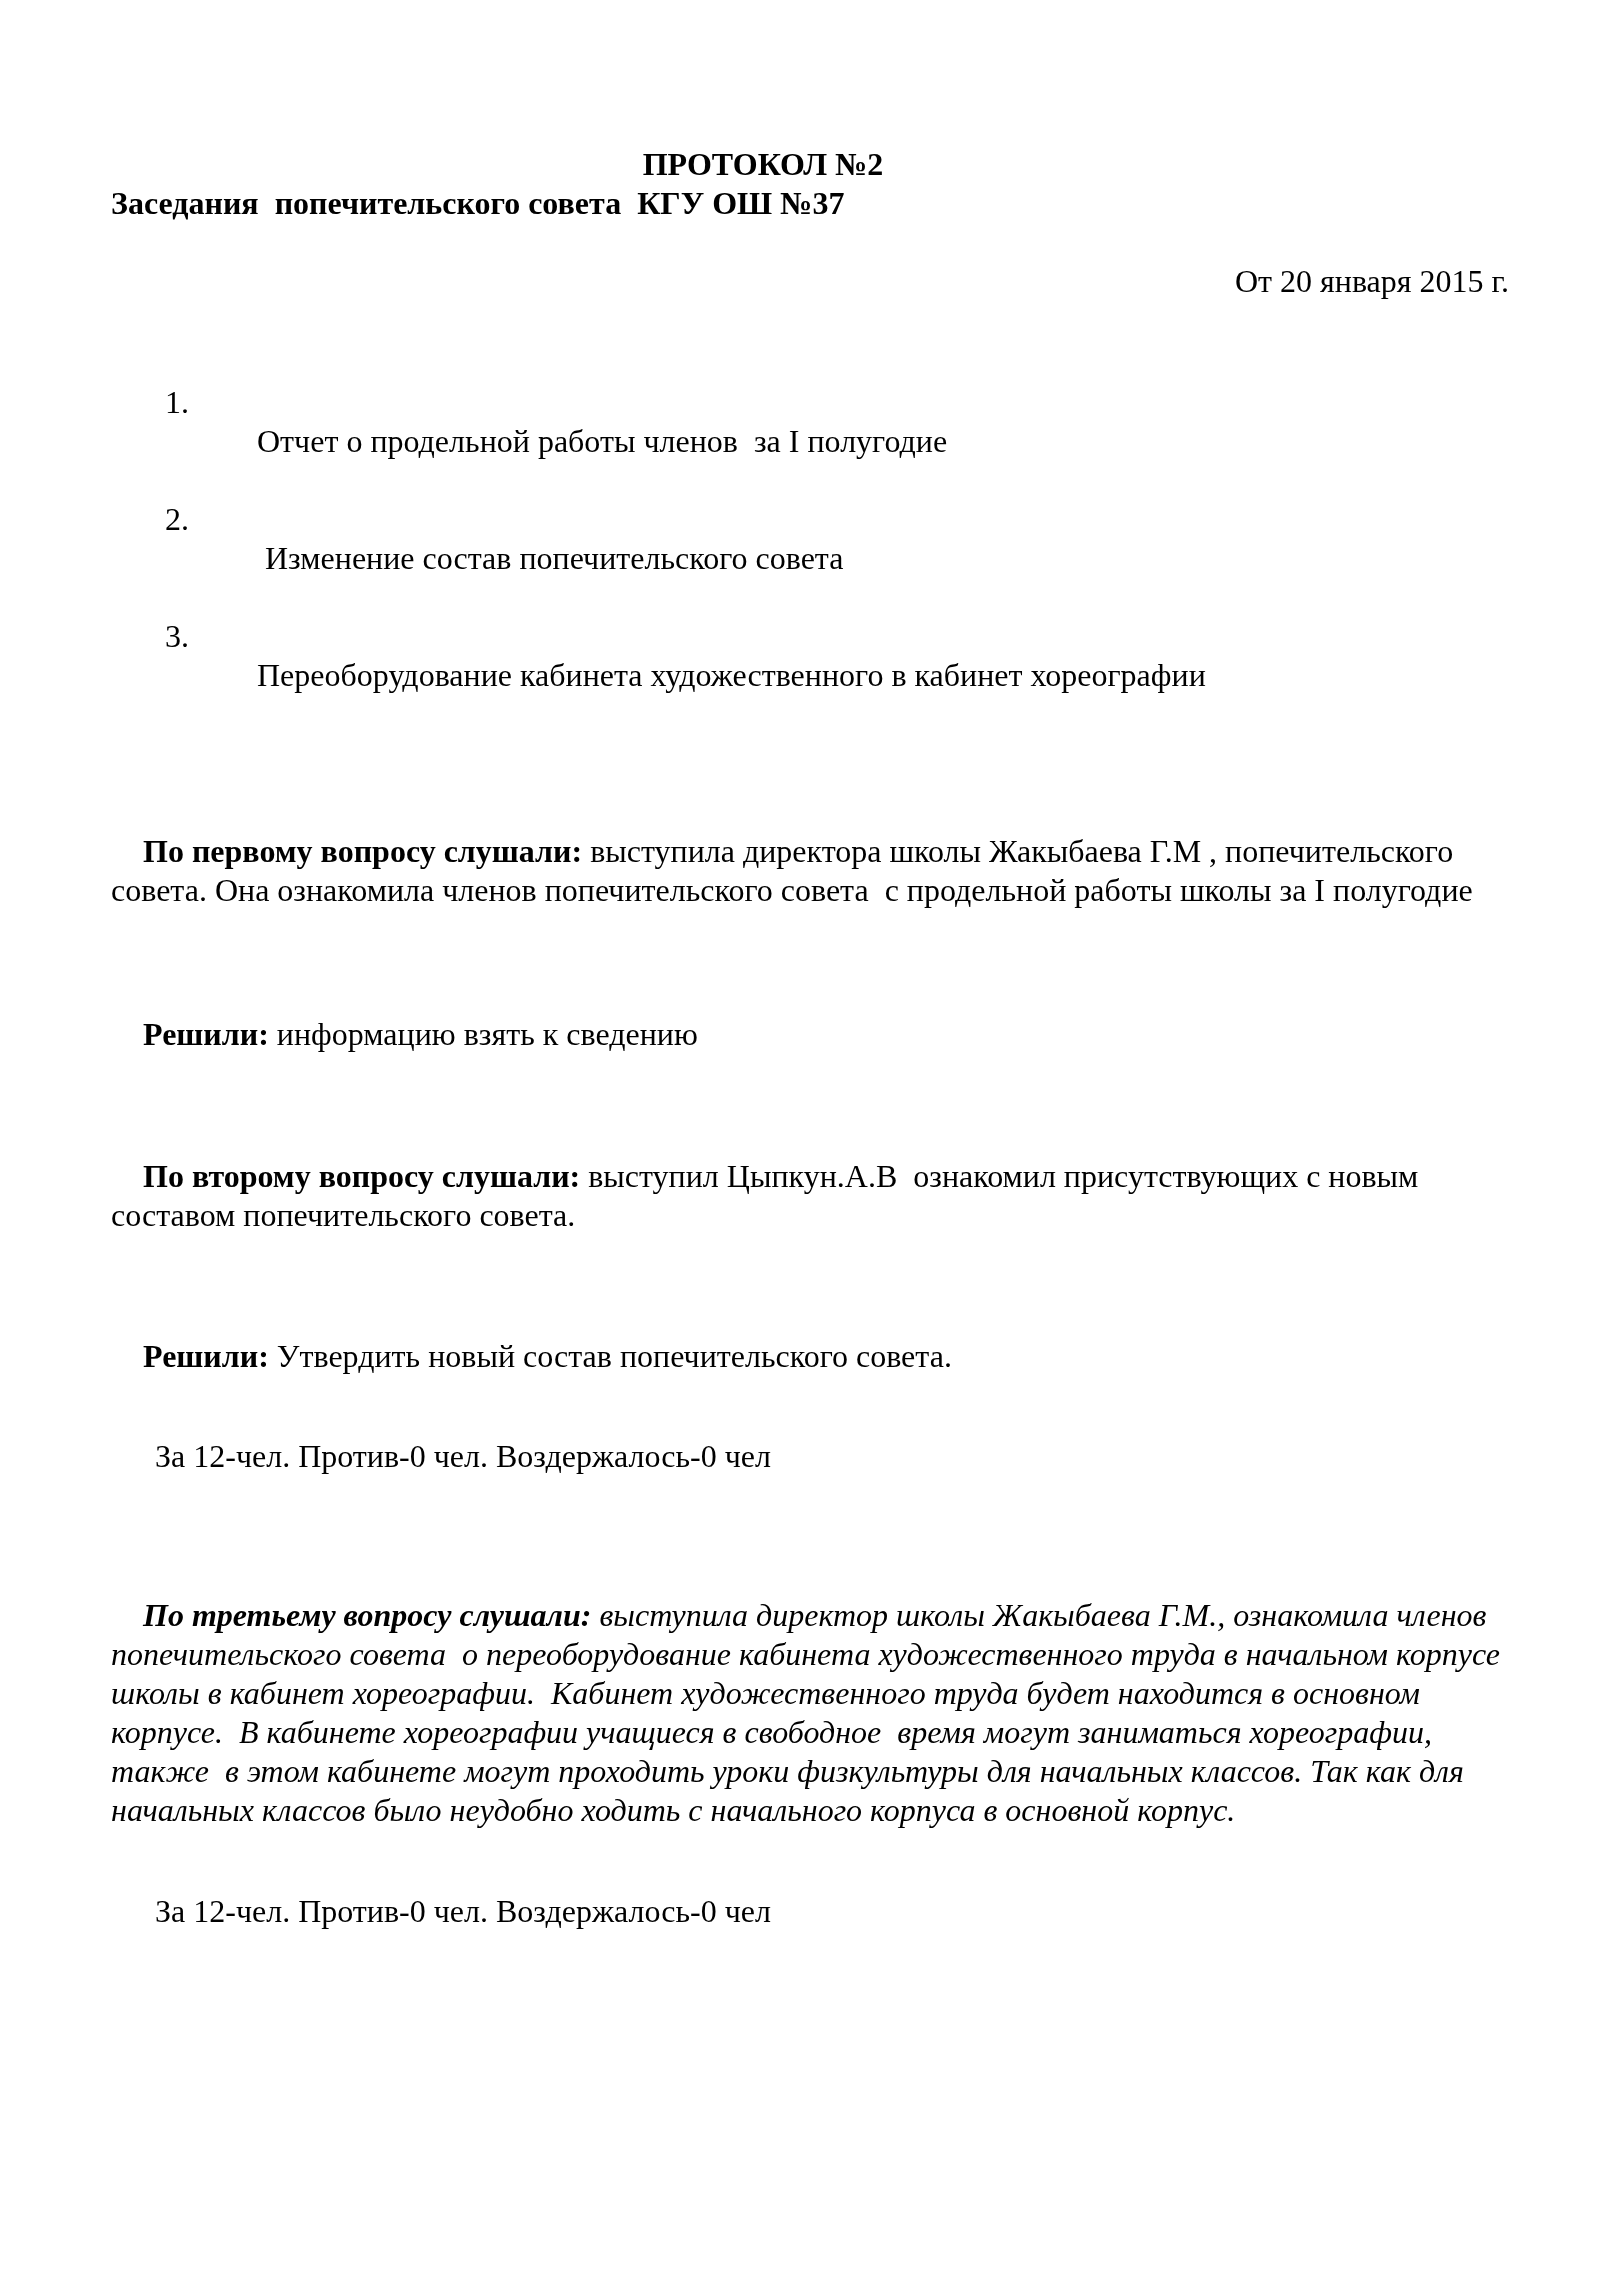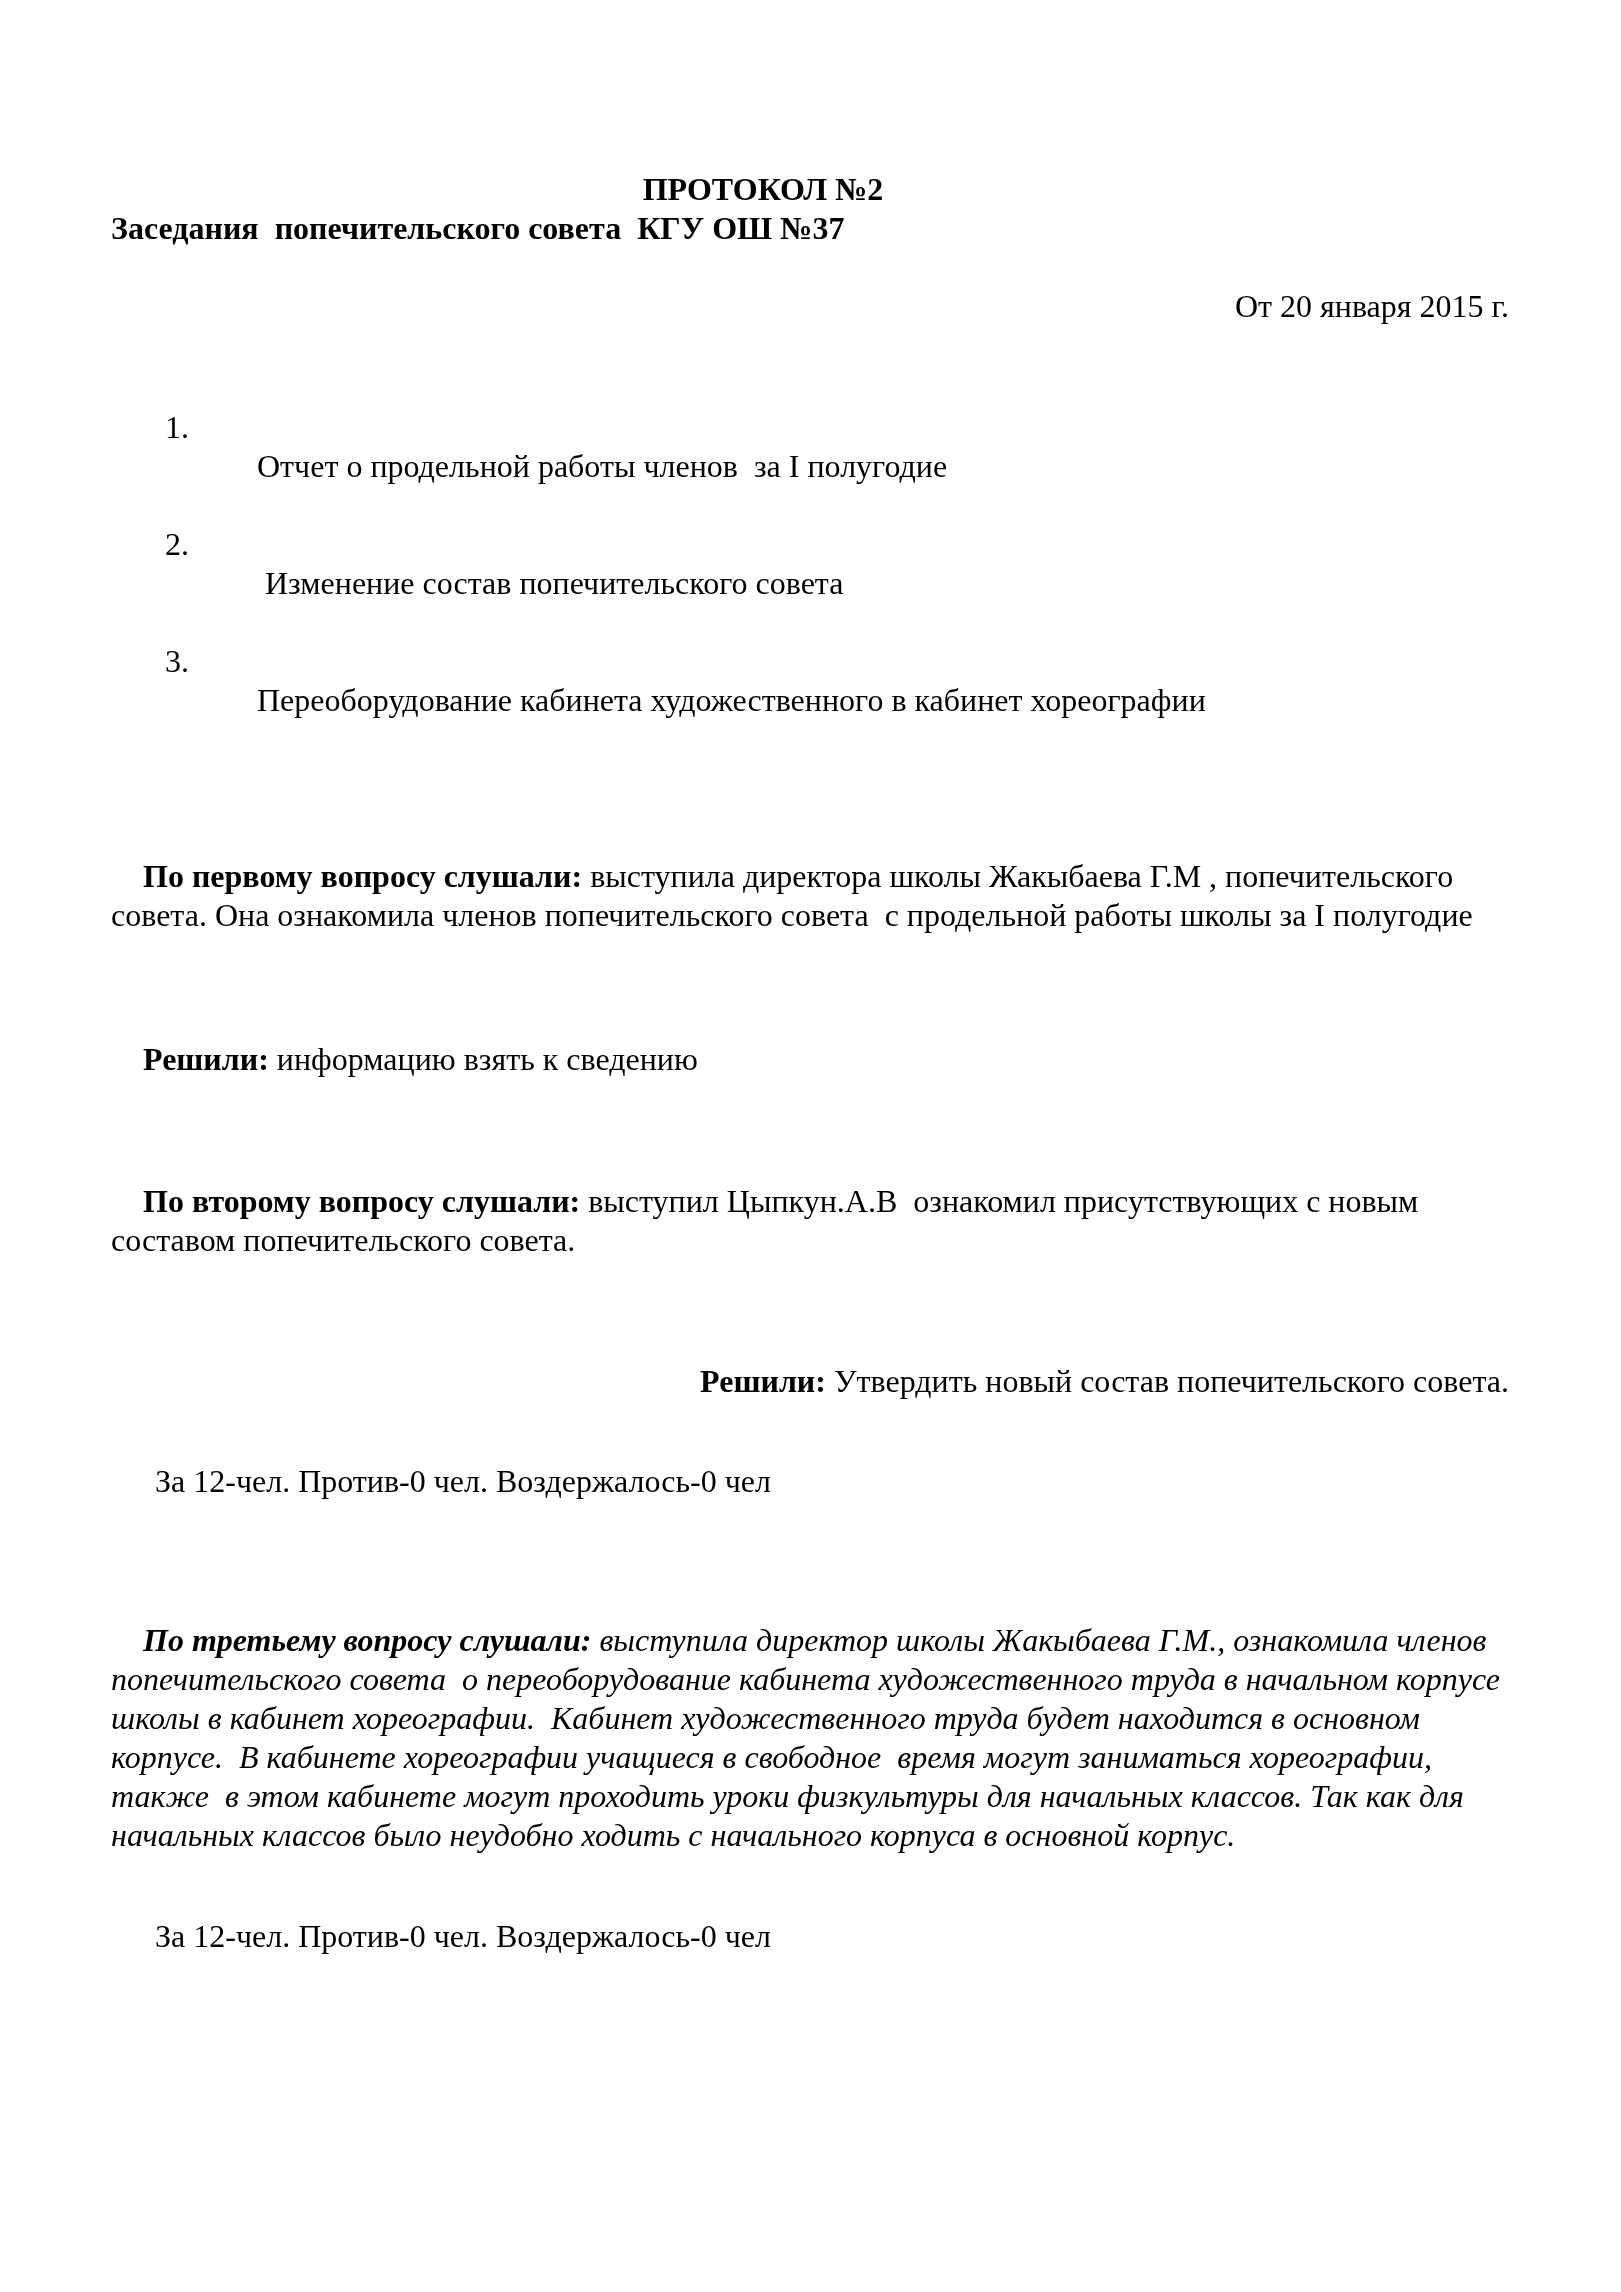--- a/index.html
+++ b/index.html
@@ -12,21 +12,20 @@
     width: 1621px;
     height: 2198px;
     box-sizing: border-box;
     padding: 145px 112px 0 111px;
     background: #ffffff;
     color: #000000;
     font-family: "Liberation Serif", serif;
     font-size: 32px;
     line-height: 39px;
     overflow: hidden;
-    margin-top: 25px;
   }
   .pre { white-space: pre-wrap; }
   .bold { font-weight: bold; }
   .title-line1 {
     text-align: center;
     font-weight: bold;
     padding-right: 94px;
   }
   .title-line2 {
     text-align: left;
@@ -45,21 +44,21 @@
     padding-left: 98px;
   }
   .agenda-num {
     position: absolute;
     left: 54px;
     top: 0;
   }
   .para1 { margin-top: 59px; text-indent: 49px; font-family: Liberation Serif, serif; }
   .reshili1 { margin-top: 27.4px; text-indent: 49px; }
   .para2 { margin-top: 24.5px; text-indent: 49px; }
-  .reshili2 { margin-top: 24.5px; text-indent: 49px; text-align: right; }
+  .reshili2 { margin-top: 24.5px; text-indent: 49px; }
   .vote1 { margin-top: 21.6px; text-indent: 44px; }
   .para3 { margin-top: 81px; text-indent: 98px; font-style: italic; }
   .reshili3 { margin-top: 0px; text-indent: 49px; }
   .vote2 { margin-top: 23.5px; text-indent: 44px; }
 </style>
 </head>
 <body>
 
 <div class="page">
 

